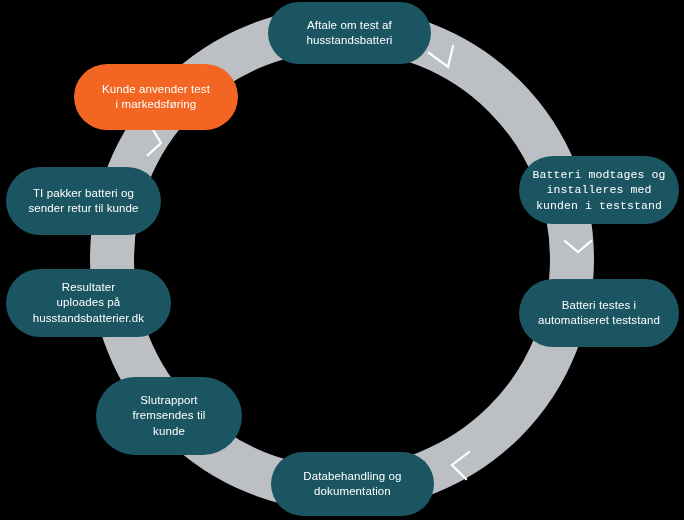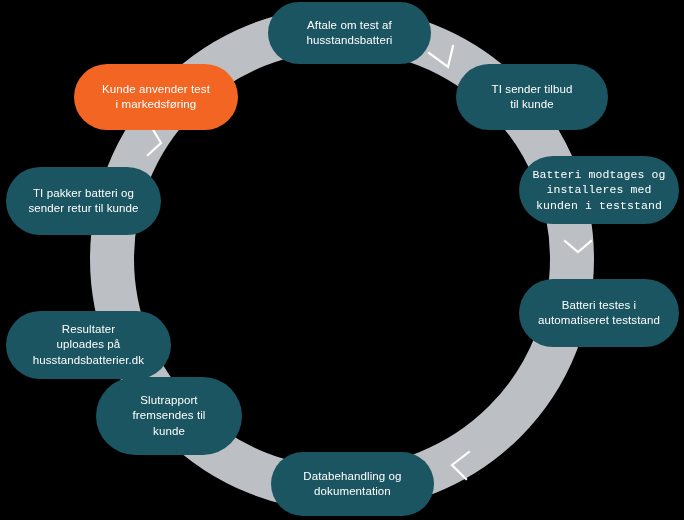--- a/index.html
+++ b/index.html
@@ -57,24 +57,20 @@
       <polyline points="469,452 452,465 466,479"></polyline>
       <polyline points="148,155 161,143 152,128"></polyline>
     </g>
   </svg>
 
   <div class="node teal" style="left:268px; top:2px; width:163px; height:62px;">
     <span class="node-label">Aftale om test af
 husstandsbatteri</span>
   </div>
 
-  <div class="node teal" style="left:456px; top:64px; width:152px; height:66px;">
-    <span class="node-label">TI sender tilbud
-til kunde</span>
-  </div>
 
   <div class="node teal" style="left:519px; top:156px; width:160px; height:68px;font-family:Liberation Mono, monospace;">
     <span class="node-label">Batteri modtages og
 installeres med
 kunden i teststand</span>
   </div>
 
   <div class="node teal" style="left:519px; top:279px; width:160px; height:68px;">
     <span class="node-label">Batteri testes i
 automatiseret teststand</span>
@@ -85,21 +81,21 @@
     <span class="node-label">Databehandling og
 dokumentation</span>
   </div>
 
   <div class="node teal" style="left:96px; top:377px; width:146px; height:78px;">
     <span class="node-label">Slutrapport
 fremsendes til
 kunde</span>
   </div>
 
-  <div class="node teal" style="left:6px; top:269px; width:165px; height:68px;margin-top:42px;">
+  <div class="node teal" style="left:6px; top:269px; width:165px; height:68px;">
     <span class="node-label">Resultater
 uploades på
 husstandsbatterier.dk</span>
   </div>
 
   <div class="node orange" style="left:74px; top:64px; width:164px; height:66px;">
     <span class="node-label">Kunde anvender test
 i markedsføring</span>
   </div>
 

